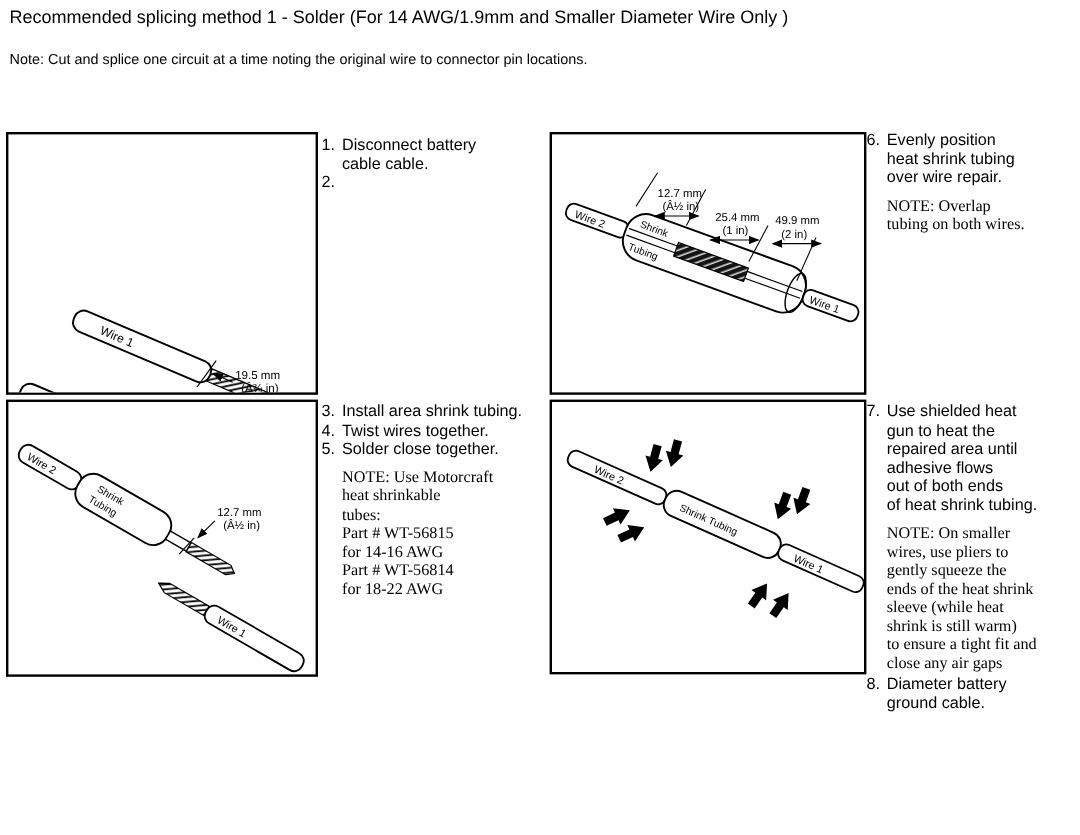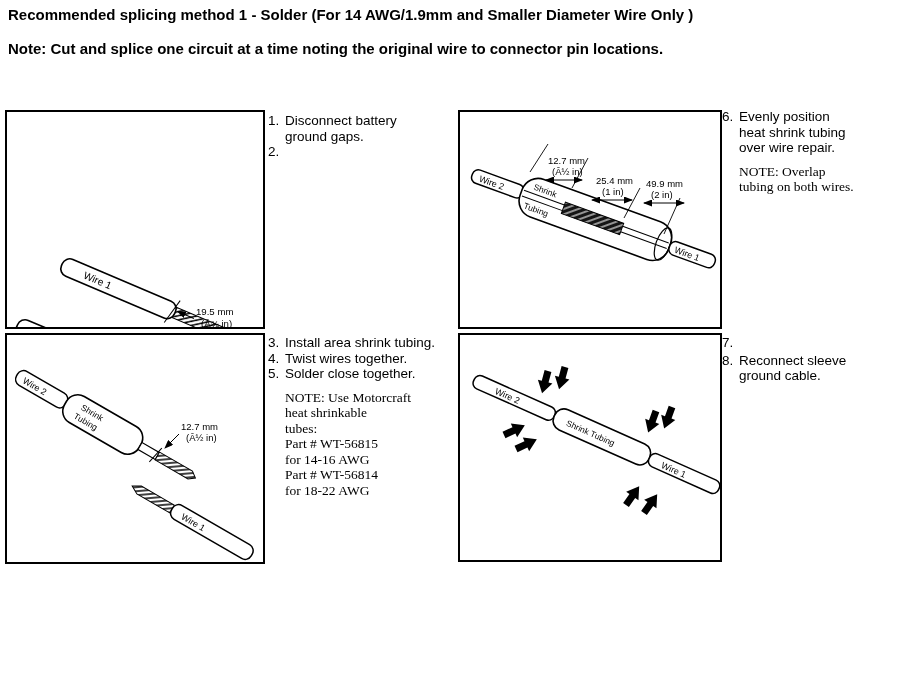--- a/index.html
+++ b/index.html
@@ -1,21 +1,21 @@
 <!DOCTYPE html>
 <html><head>
 <meta charset="utf-8">
 <style>
   html,body{margin:0;padding:0;}
   body{
     width:900px;height:696px;position:relative;background:#fff;color:#000;
     font-family:"Liberation Sans", sans-serif;overflow:hidden;
   }
-  .title{position:absolute;left:8px;top:6px;font-size:15px;font-weight:bold;}
-  .note-head{position:absolute;left:8px;top:38px;font-size:15px;line-height:22px;font-weight:bold;}
+  .title{position:absolute;left:8px;top:6px;font-size:15px;}
+  .note-head{position:absolute;left:8px;top:38px;font-size:12px;line-height:22px;}
   .box{position:absolute;border:2px solid #000;background:#fff;}
   #box1{left:5px;top:110px;width:256px;height:215px;}
   #box2{left:458px;top:110px;width:260px;height:215px;}
   #box3{left:5px;top:333px;width:256px;height:227px;}
   #box4{left:458px;top:333px;width:260px;height:225px;}
   .box svg{display:block;width:100%;height:100%;}
   svg text{font-family:"Liberation Sans",sans-serif;fill:#000;}
   .steps{position:absolute;font-size:13.5px;line-height:15.5px;}
   #steps1{left:268px;top:113px;width:186px;}
   #steps2{left:722px;top:109px;width:176px;}
@@ -72,21 +72,21 @@
     </g>
     <text x="112" y="247" font-size="9.5">19.5 mm</text>
     <text x="117" y="258" font-size="9.5">(Â¾ in)</text>
     <line x1="146" y1="250" x2="132" y2="257" stroke="#000" stroke-width="1" marker-end="url(#mA)"></line>
   </svg>
 </div>
 <div class="steps" id="steps1">
   <div class="step">
     <span class="num">1.</span>
     <span class="txt">Disconnect battery
-ground gaps.</span>
+cable cable.</span>
   </div>
   <div class="step">
     <span class="num">2.</span>
   </div>
 </div>
 
 <div class="box" id="box2">
   <svg viewBox="0 0 260 211">
     <g transform="translate(16,62) rotate(20)">
       <rect x="-4" y="-7" width="54" height="14" rx="6" fill="#fff" stroke="#000" stroke-width="1.5"></rect>
@@ -191,19 +191,33 @@
       <path transform="translate(196,76) rotate(110)" d="M0,-3.5 L11,-3.5 L11,-7.5 L23,0 L11,7.5 L11,3.5 L0,3.5 Z"></path>
       <path transform="translate(212,72) rotate(110)" d="M0,-3.5 L11,-3.5 L11,-7.5 L23,0 L11,7.5 L11,3.5 L0,3.5 Z"></path>
       <path transform="translate(166,170) rotate(-55)" d="M0,-3.5 L11,-3.5 L11,-7.5 L23,0 L11,7.5 L11,3.5 L0,3.5 Z"></path>
       <path transform="translate(184,178) rotate(-55)" d="M0,-3.5 L11,-3.5 L11,-7.5 L23,0 L11,7.5 L11,3.5 L0,3.5 Z"></path>
     </g>
   </svg>
 </div>
 <div class="steps" id="steps4">
   <div class="step">
     <span class="num">7.</span>
-  </div>
+    <span class="txt">Use shielded heat
+gun to heat the
+repaired area until
+adhesive flows
+out of both ends
+of heat shrink tubing.</span>
+  </div>
+  <div class="note-block">NOTE:  On smaller
+wires, use pliers to
+gently squeeze the
+ends of the heat shrink
+sleeve (while heat
+shrink is still warm)
+to ensure a tight fit and
+close any air gaps</div>
   <div class="step" style="margin-top:2px">
     <span class="num">8.</span>
-    <span class="txt">Reconnect sleeve
+    <span class="txt">Diameter battery
 ground cable.</span>
   </div>
 </div>
 
 </body></html>

